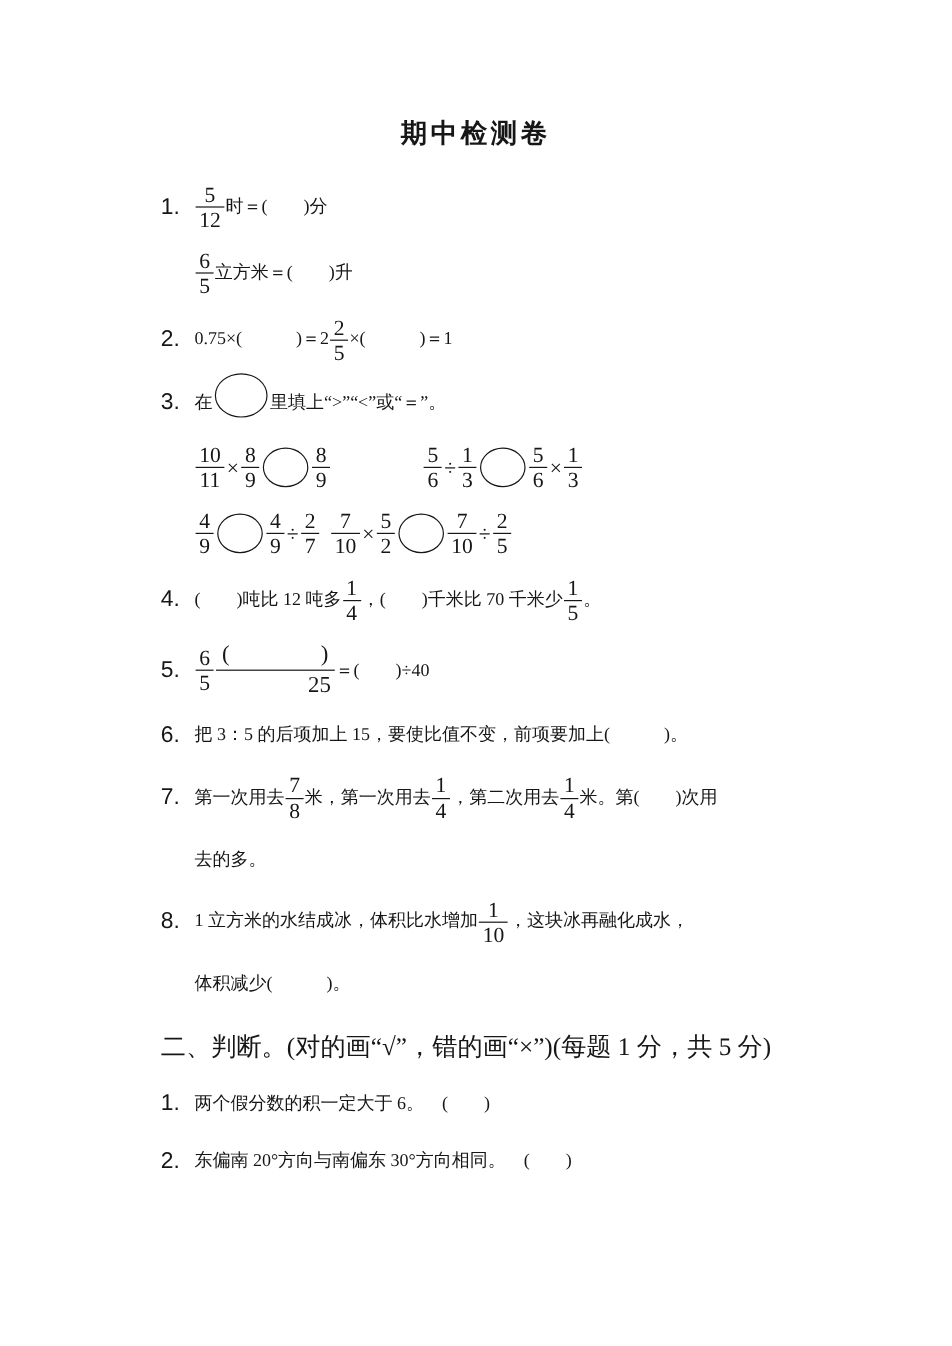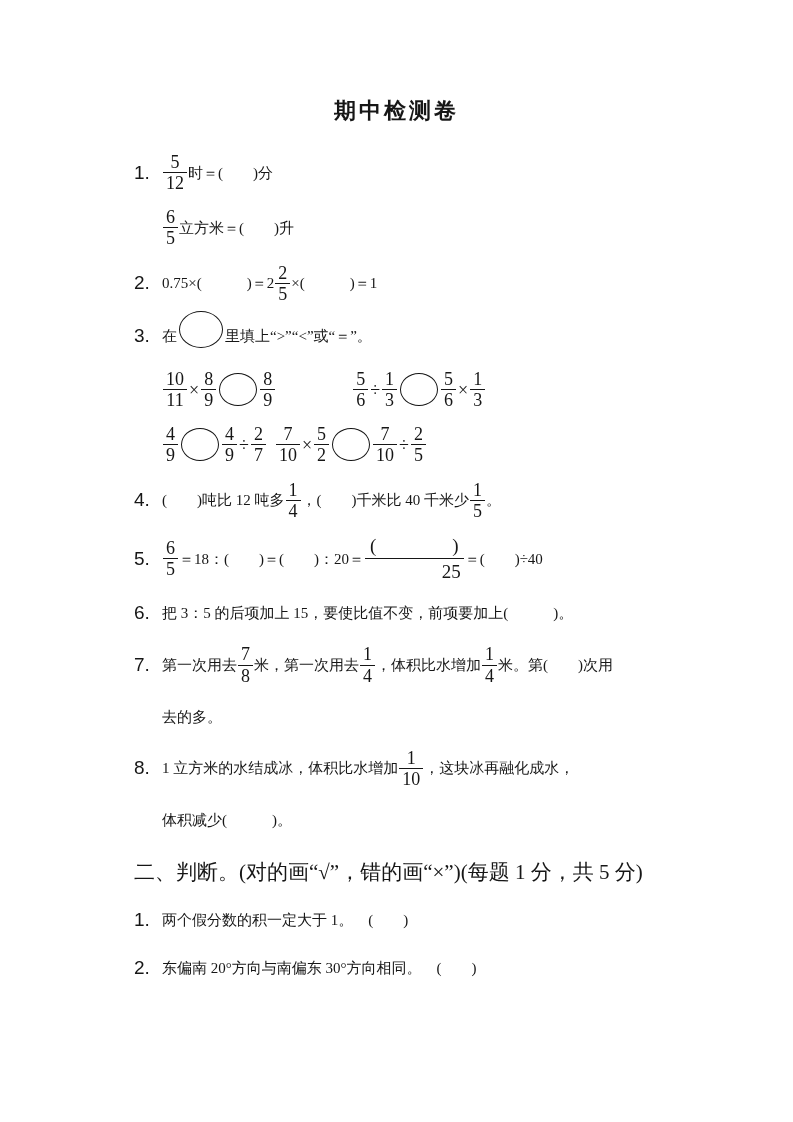--- a/index.html
+++ b/index.html
@@ -212,36 +212,35 @@
           </div>
         </div>
         <div class="item">
           <div class="line">
             <span class="num">4.</span>
             <span class="txt">(　　)吨比 12 吨多</span>
             <span class="frac">
               <span class="fn">1</span>
               <span class="fd">4</span>
             </span>
-            <span class="txt">，(　　)千米比 40 千米少</span>
+            <span class="txt">，(　　)千米比 70 千米少</span>
             <span class="frac">
               <span class="fn">1</span>
               <span class="fd">5</span>
             </span>
             <span class="txt">。</span>
           </div>
         </div>
         <div class="item">
           <div class="line">
             <span class="num">5.</span>
             <span class="frac">
               <span class="fn">6</span>
               <span class="fd">5</span>
             </span>
-            <span class="txt">＝18：(　　)＝(　　)：20＝</span>
             <span class="frac pfrac">
               <span class="fn">(　　　　)</span>
               <span class="fd">25</span>
             </span>
             <span class="txt">＝(　　)÷40</span>
           </div>
         </div>
         <div class="item">
           <div class="line">
             <span class="num">6.</span>
@@ -254,21 +253,21 @@
             <span class="txt">第一次用去</span>
             <span class="frac">
               <span class="fn">7</span>
               <span class="fd">8</span>
             </span>
             <span class="txt">米，第一次用去</span>
             <span class="frac">
               <span class="fn">1</span>
               <span class="fd">4</span>
             </span>
-            <span class="txt">，体积比水增加</span>
+            <span class="txt">，第二次用去</span>
             <span class="frac">
               <span class="fn">1</span>
               <span class="fd">4</span>
             </span>
             <span class="txt">米。第(　　)次用</span>
           </div>
           <div class="line cont">
             <span class="txt">去的多。</span>
           </div>
         </div>
@@ -285,21 +284,21 @@
           <div class="line cont">
             <span class="txt">体积减少(　　　)。</span>
           </div>
         </div>
       </div>
       <div class="section">
         <div class="heading">二、判断。(对的画“√”，错的画“×”)(每题 1 分，共 5 分)</div>
         <div class="item">
           <div class="line">
             <span class="num">1.</span>
-            <span class="txt">两个假分数的积一定大于 1。　(　　)</span>
+            <span class="txt">两个假分数的积一定大于 6。　(　　)</span>
           </div>
         </div>
         <div class="item">
           <div class="line">
             <span class="num">2.</span>
             <span class="txt">东偏南 20°方向与南偏东 30°方向相同。　(　　)</span>
           </div>
         </div>
       </div>
     </div>

